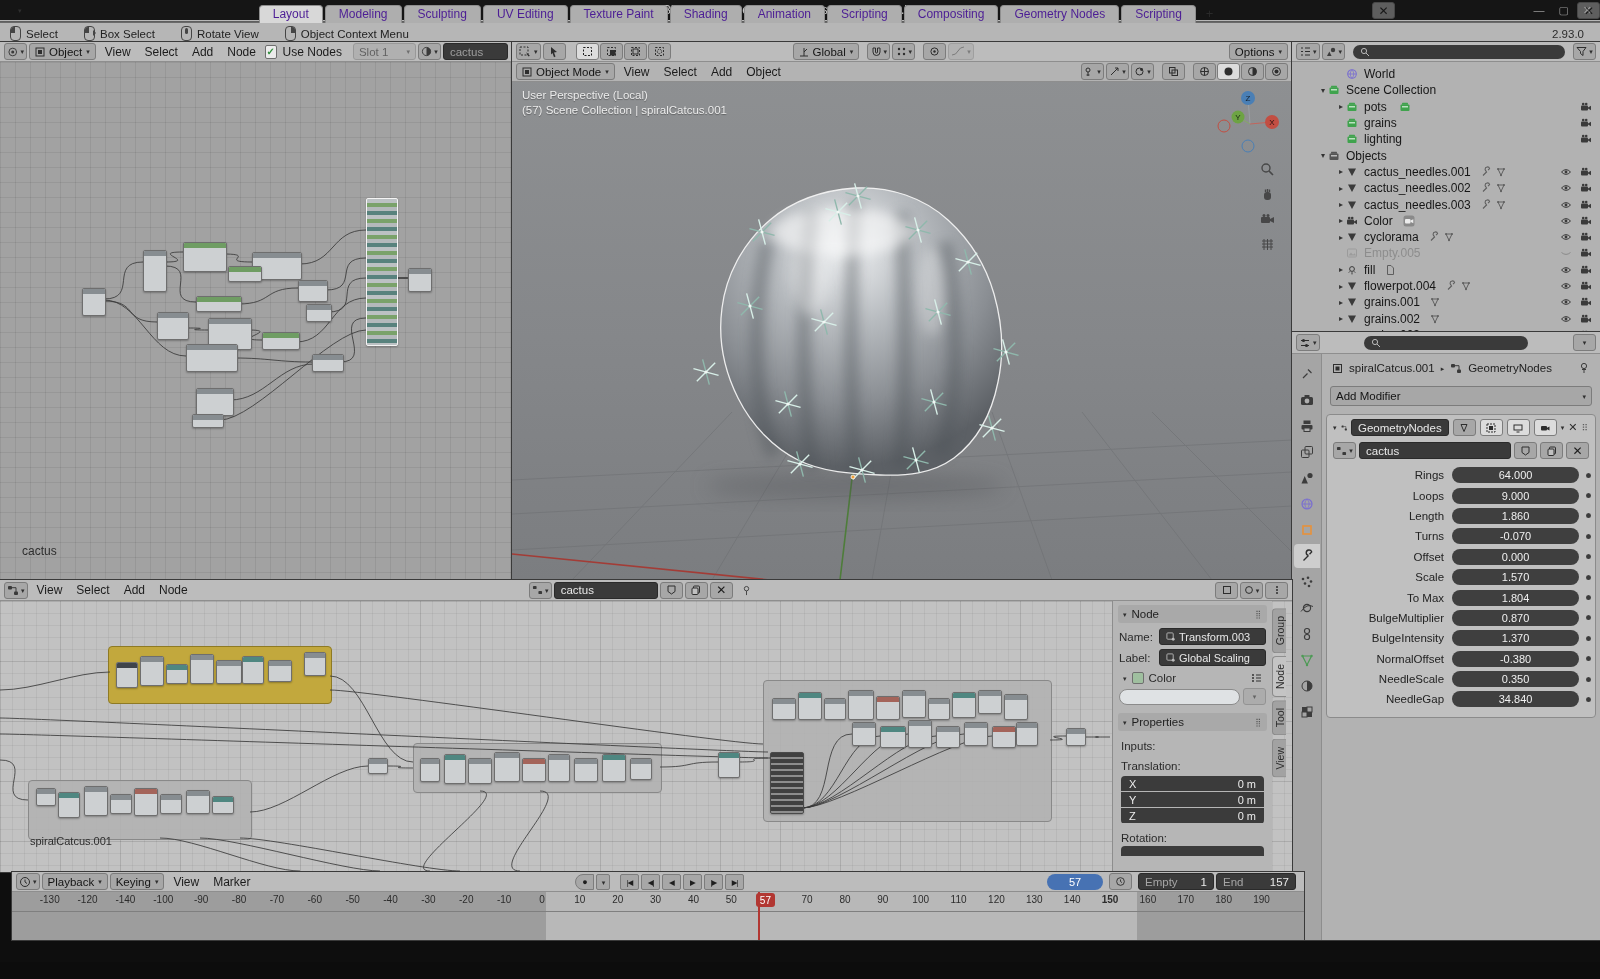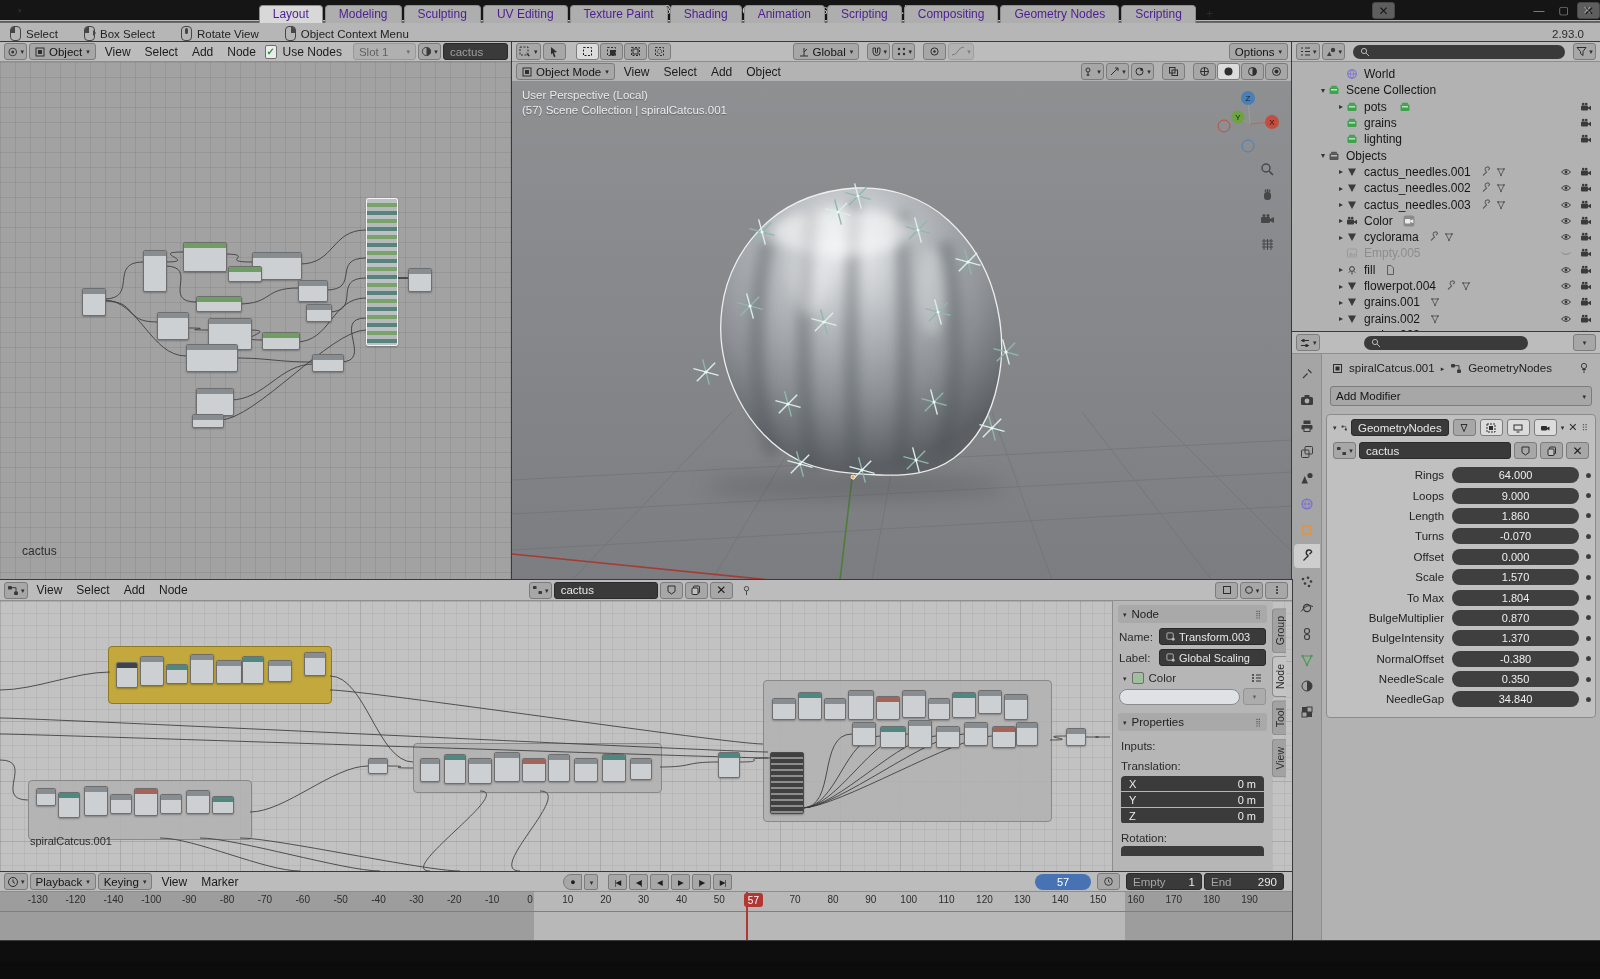--- a/index.html
+++ b/index.html
@@ -1695,21 +1695,21 @@
       <div style="margin:0 8px;height:10px;background:#3b3b3b;border-radius:4px 4px 0 0"></div>
     </div>
     <div id="vtabs" class="abs" style="left:1272px;top:28px;width:20px">
         <div class="vtab">Group</div>
         <div class="vtab active">Node</div>
         <div class="vtab">Tool</div>
         <div class="vtab">View</div>
       </div>
   </div>
 
-  <div id="timeline" class="editor" style="left:0;top:872px;width:1292px;height:68px;background:#bef264">
+  <div id="timeline" class="editor" style="left:12px;top:872px;width:1292px;height:68px;background:#bef264">
     <div class="hdr" style="top:0;background:#bcbcbc">
       <span class="ibtn">
           <svg width="12" height="12" viewBox="0 0 12 12">
             <circle cx="6" cy="6" r="4.5" fill="none" stroke="#2e2e2e"></circle>
             <path d="M6 3.5V6l2 1.5" fill="none" stroke="#2e2e2e"></path>
           </svg>
           <span class="chev">▾</span>
         </span>
       <span class="dd">
           <span>Playback</span>
@@ -1747,21 +1747,21 @@
             <circle cx="6" cy="6" r="4.2" fill="none" stroke="#2e2e2e"></circle>
             <path d="M6 3.8V6l1.6 1.2" fill="none" stroke="#2e2e2e"></path>
           </svg>
         </span>
       <span class="darkf" style="width:62px;justify-content:space-between">
           <span style="color:#a5a5a5">Empty</span>
           <span>1</span>
         </span>
       <span class="darkf" style="width:66px;justify-content:space-between;margin-right:4px">
           <span style="color:#a5a5a5">End</span>
-          <span>290</span>
+          <span>157</span>
         </span>
     </div>
     <div id="ruler" class="abs" style="left:0;top:20px;width:1292px;height:48px;background:#9d9d9d;overflow:hidden">
       <div id="range-band" class="abs" style="top: 0px; bottom: 0px; background: rgba(236, 236, 236, 0.35); left: 533.787px; width: 590.772px;"></div>
       <div class="abs" style="left:0;right:0;top:19px;height:1px;background:#7f7f7f"></div>
       <div id="ruler-ticks">
           <span class="ticklabel" style="left: 37.69px;">-130</span>
           <span class="ticklabel" style="left: 75.56px;">-120</span>
           <span class="ticklabel" style="left: 113.43px;">-140</span>
           <span class="ticklabel" style="left: 151.3px;">-100</span>
@@ -1782,21 +1782,21 @@
           <span class="ticklabel" style="left: 719.35px;">50</span>
           <span class="ticklabel" style="left: 757.22px;">60</span>
           <span class="ticklabel" style="left: 795.09px;">70</span>
           <span class="ticklabel" style="left: 832.96px;">80</span>
           <span class="ticklabel" style="left: 870.83px;">90</span>
           <span class="ticklabel" style="left: 908.7px;">100</span>
           <span class="ticklabel" style="left: 946.57px;">110</span>
           <span class="ticklabel" style="left: 984.44px;">120</span>
           <span class="ticklabel" style="left: 1022.31px;">130</span>
           <span class="ticklabel" style="left: 1060.18px;">140</span>
-          <span class="ticklabel" style="left: 1098.05px;">150</span>
+          <span class="ticklabel" style="left: 1098.05px; font-weight: bold;">150</span>
           <span class="ticklabel" style="left: 1135.92px;">160</span>
           <span class="ticklabel" style="left: 1173.79px;">170</span>
           <span class="ticklabel" style="left: 1211.66px;">180</span>
           <span class="ticklabel" style="left: 1249.53px;">190</span>
         </div>
       <div id="playhead" class="abs" style="top: 0px; bottom: 0px; width: 2px; background: rgb(178, 55, 50); left: 745.859px;"></div>
       <div id="playhead-badge" class="abs" style="top: 1px; height: 14px; padding: 0px 4px; border-radius: 3px; background: rgb(178, 55, 50); color: rgb(255, 255, 255); font-size: 10px; display: flex; align-items: center; transform: translateX(-2px); left: 745.859px;">
           <span>57</span>
         </div>
     </div>

